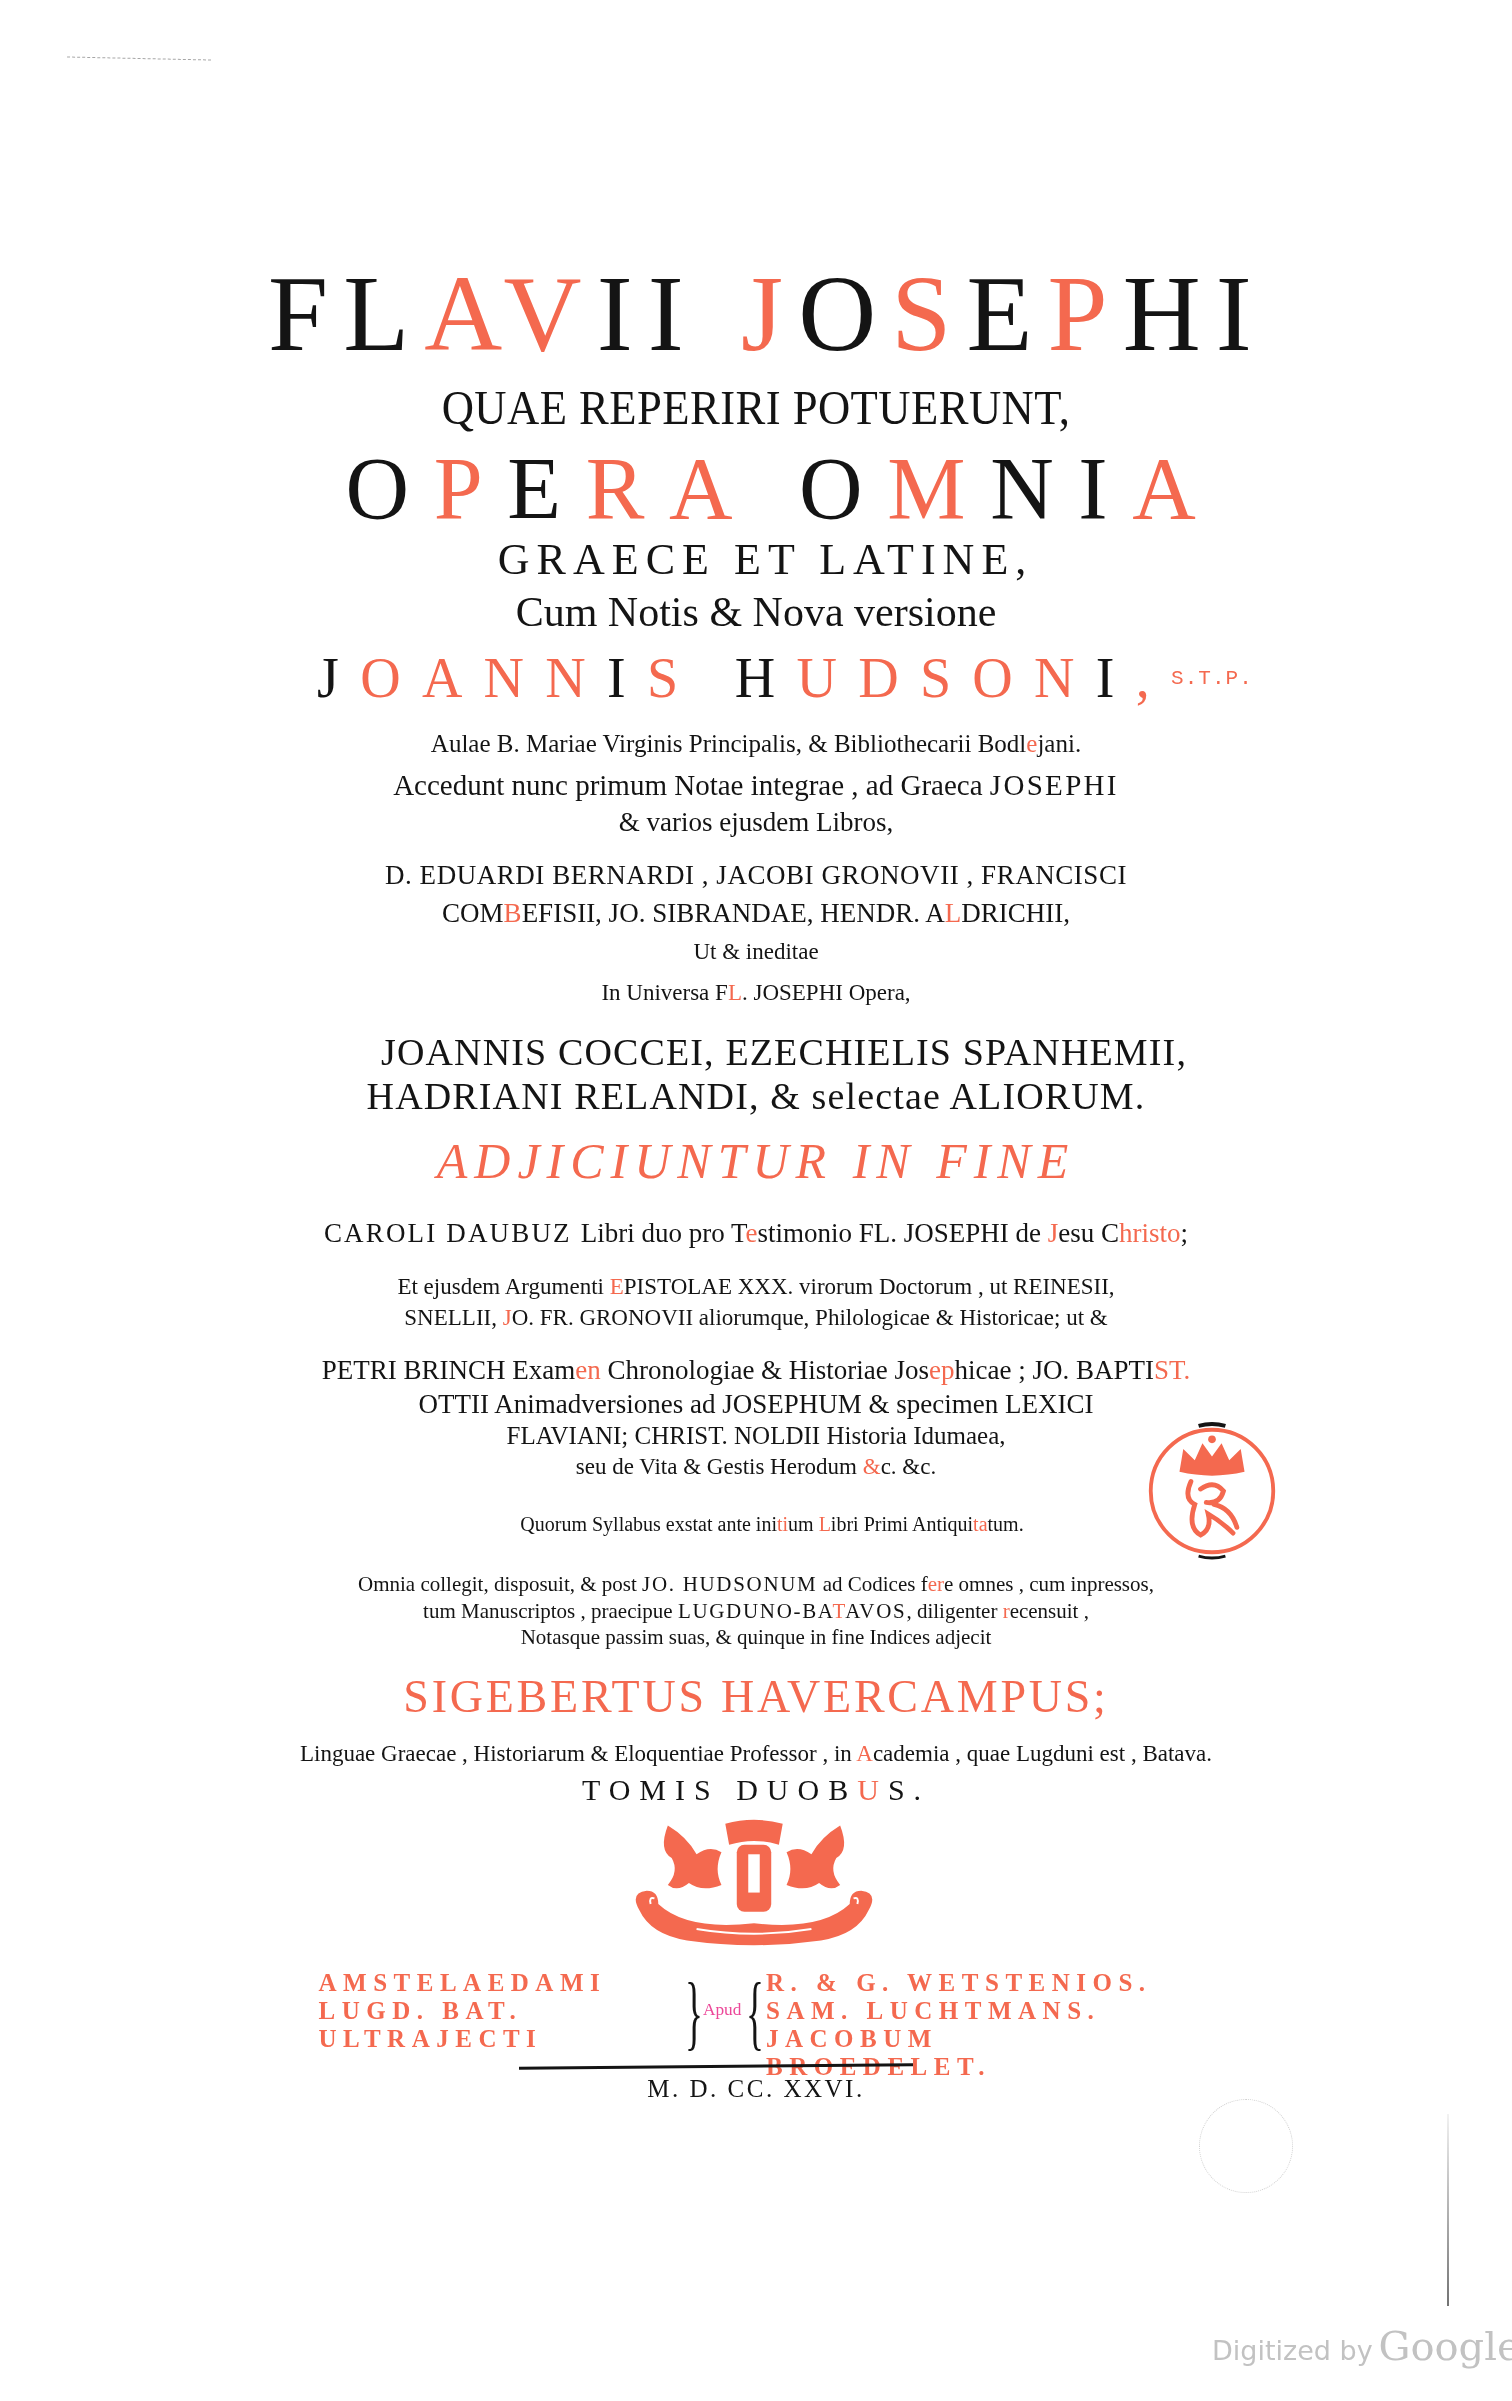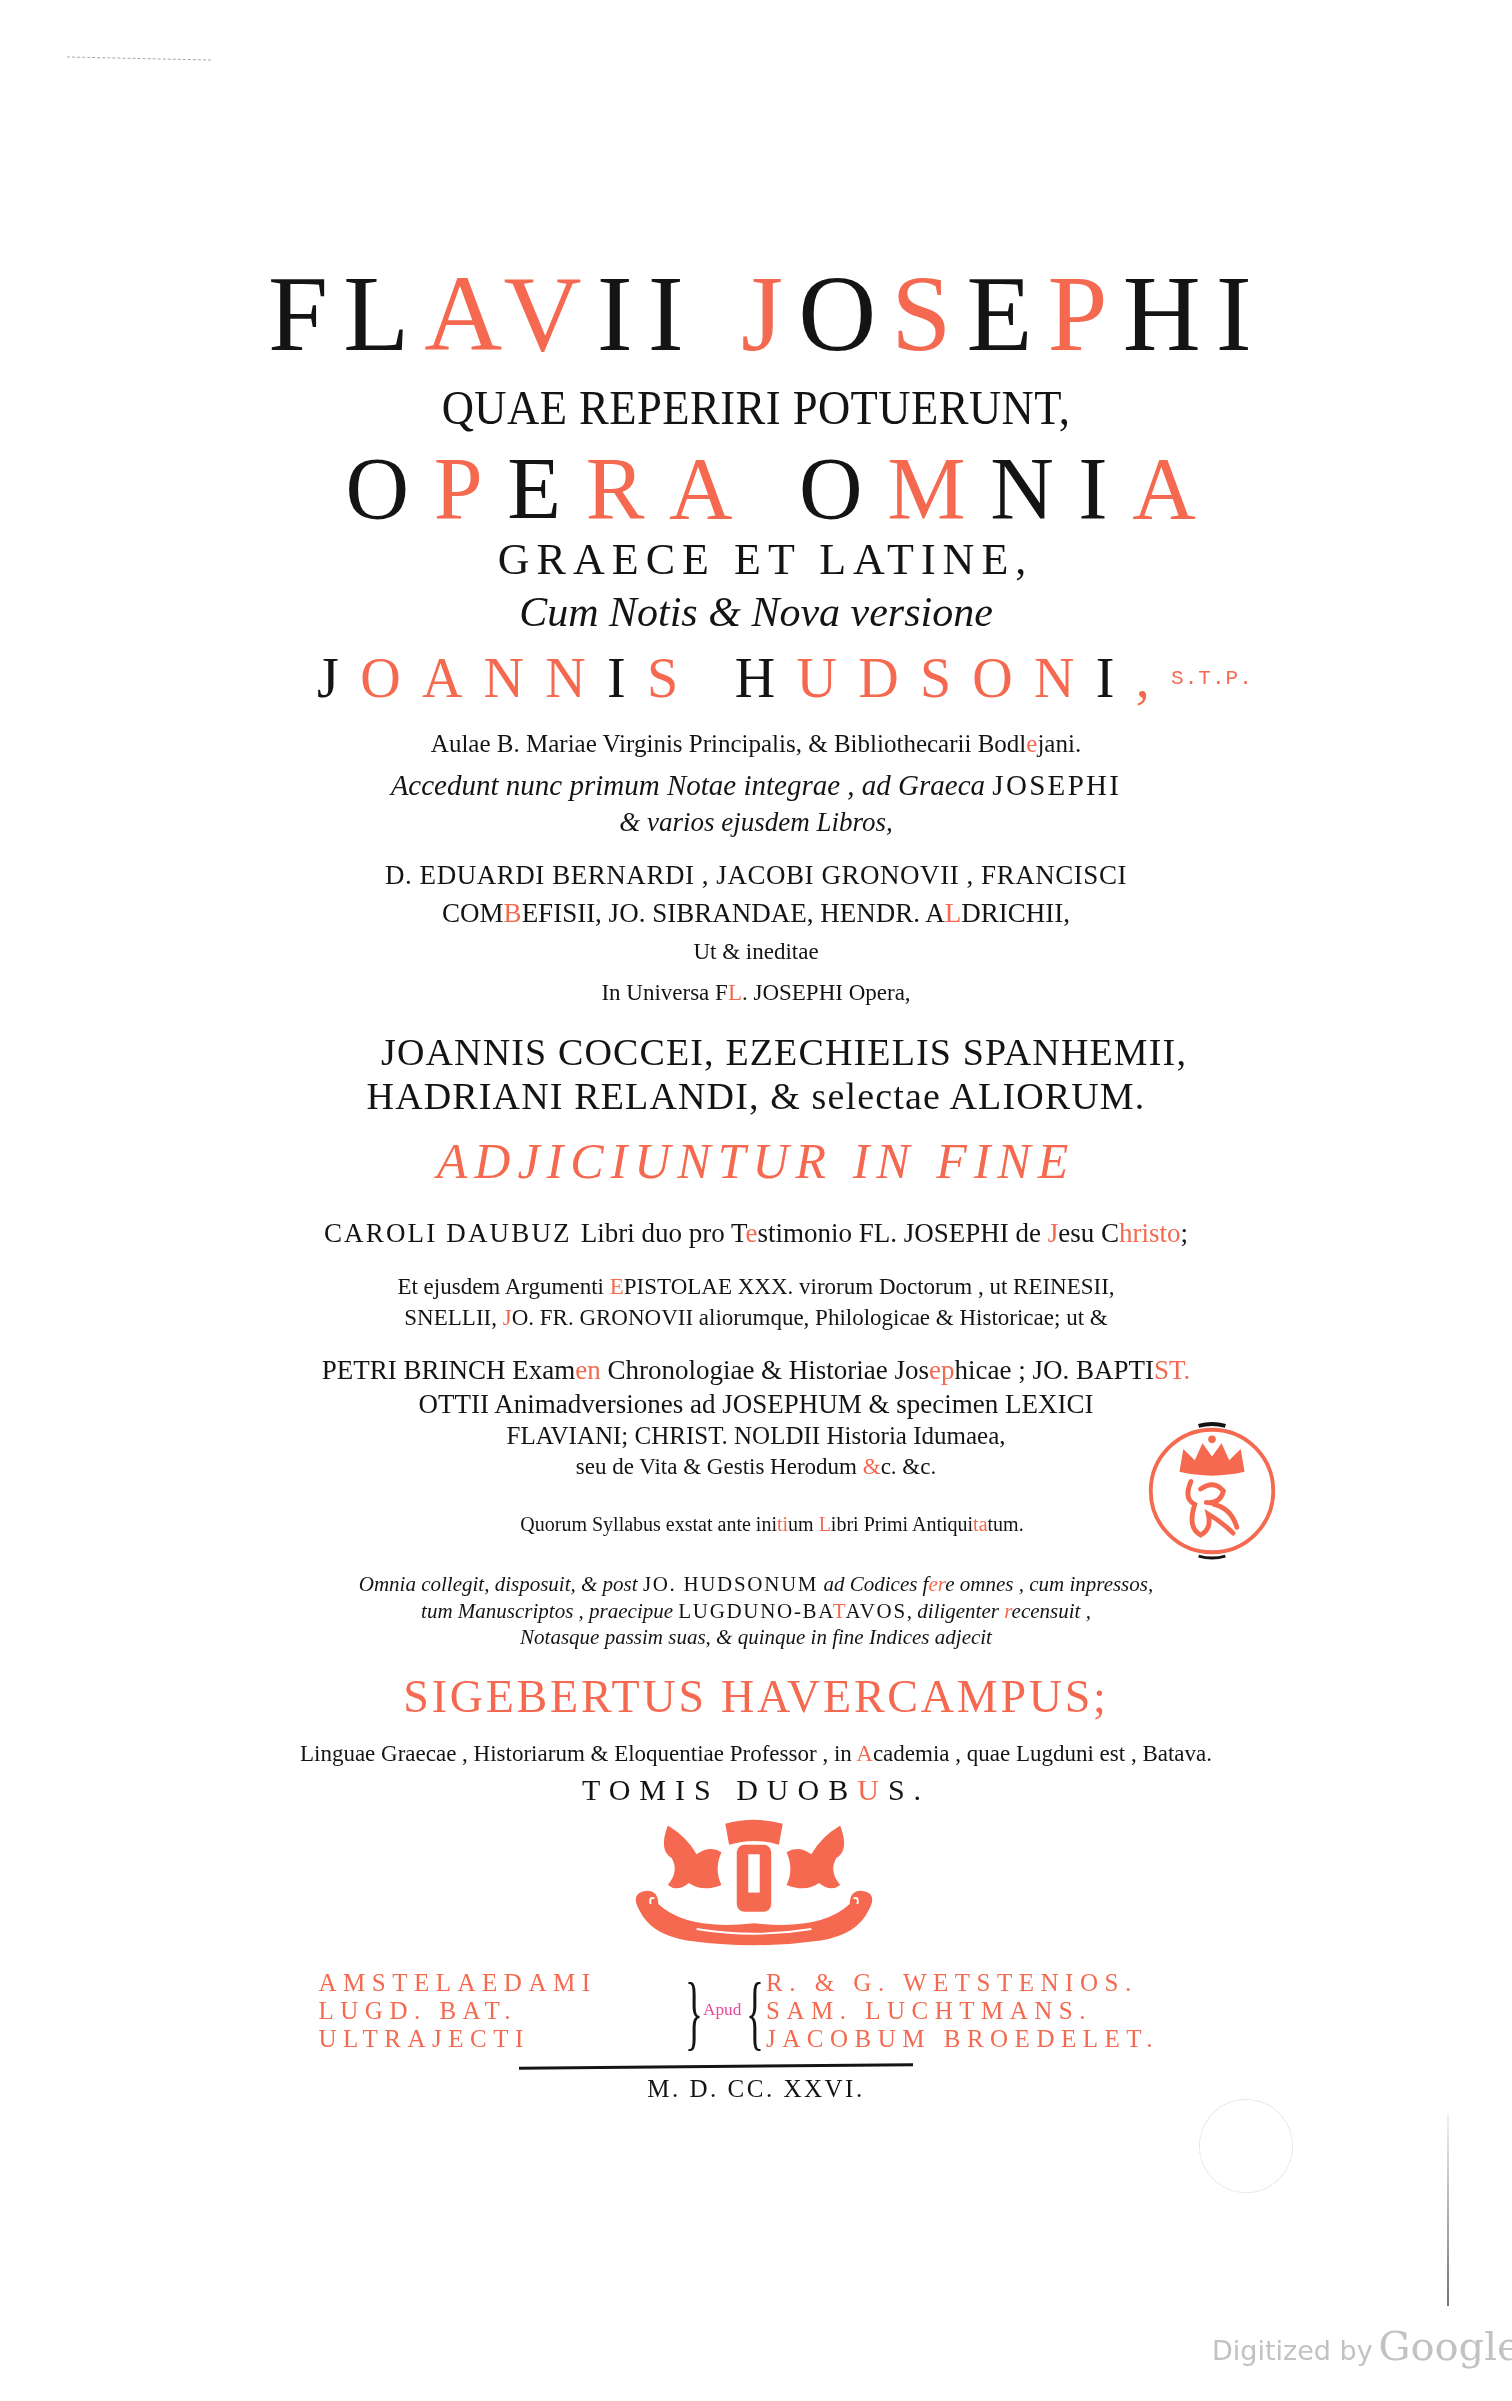--- a/index.html
+++ b/index.html
@@ -1,21 +1,21 @@
 <!DOCTYPE html>
 <html><head>
 <meta charset="utf-8">
 <style>
   html, body { margin:0; padding:0; background:#ffffff; }
   body { width:1512px; height:2402px; position:relative; overflow:hidden;
          font-family:"Liberation Serif","DejaVu Serif",serif; color:#141414; }
   .line { position:absolute; left:0; width:1512px; text-align:center; white-space:nowrap; }
   .r { color:#f4694f; }
   .k { color:#141414; }
-  .it { font-style:italic; }
+  .it { }
   .sc { letter-spacing:0.08em;text-align:center; }
   .seg { display:inline; }
 
   #title { top:252px; font-size:108px; letter-spacing:0.14em; font-weight:normal; padding-left:11.5px; }
   #quae { top:380px; font-size:48px; letter-spacing:0.01em; transform:scaleX(0.93); }
   #opera { top:438px; font-size:88px; letter-spacing:0.28em; padding-left:27px; }
   #graece { top:534px; font-size:44px; letter-spacing:0.16em; padding-left:9.6px; }
   #cum { top:588px; font-size:42px; }
   #hudsoni { top:646px; font-size:56px; letter-spacing:0.38em; padding-left:29px; }
   #hudsoni .stp { font-size:21px; letter-spacing:0.05em; vertical-align:13.4px;font-family:Liberation Mono, monospace; }
@@ -42,21 +42,21 @@
   #notasque { top:1625px; font-size:21px; }
   #sigeb { top:1670px; font-size:46px; letter-spacing:0.06em; }
   #linguae { top:1741px; font-size:23px; }
   #tomis { top:1773px; font-size:30px; letter-spacing:0.3em; }
 
   
   #ornament { position:absolute; left:629px; top:1816px; width:250px; height:134px; }
 
   
   #imprint { position:absolute; left:307px; top:1969px; width:865px; height:96px; }
-  .imp-col { position:absolute; top:0; font-size:25px; line-height:28px; letter-spacing:0.26em; color:#f4694f; font-weight:normal; }
+  .imp-col { position:absolute; top:0; font-size:25px; line-height:28px; letter-spacing:0.26em; color:#f4694f; font-weight:bold; }
   #imp-left { left:11.5px; }
   #imp-right { left:459px; }
   #imp-apud { position:absolute; left:396px; top:31px; font-size:17.3px; color:#ec4899; }
   .brace { position:absolute; top:1.9px; font-size:83px; line-height:83px; color:#141414; font-weight:normal; transform:scaleX(0.45); }
   #brace-l { left:367px; }
   #brace-r { left:428px; }
   #rule { position:absolute; left:519px; top:2065px; width:394px; height:2.9px; background:#141414; transform:rotate(-0.5deg); }
   #year { top:2075px; font-size:25px; letter-spacing:0.1em; padding-right:9.6px; }
 
   #stamp { position:absolute; left:1145px; top:1422px; width:134px; height:138px; }

